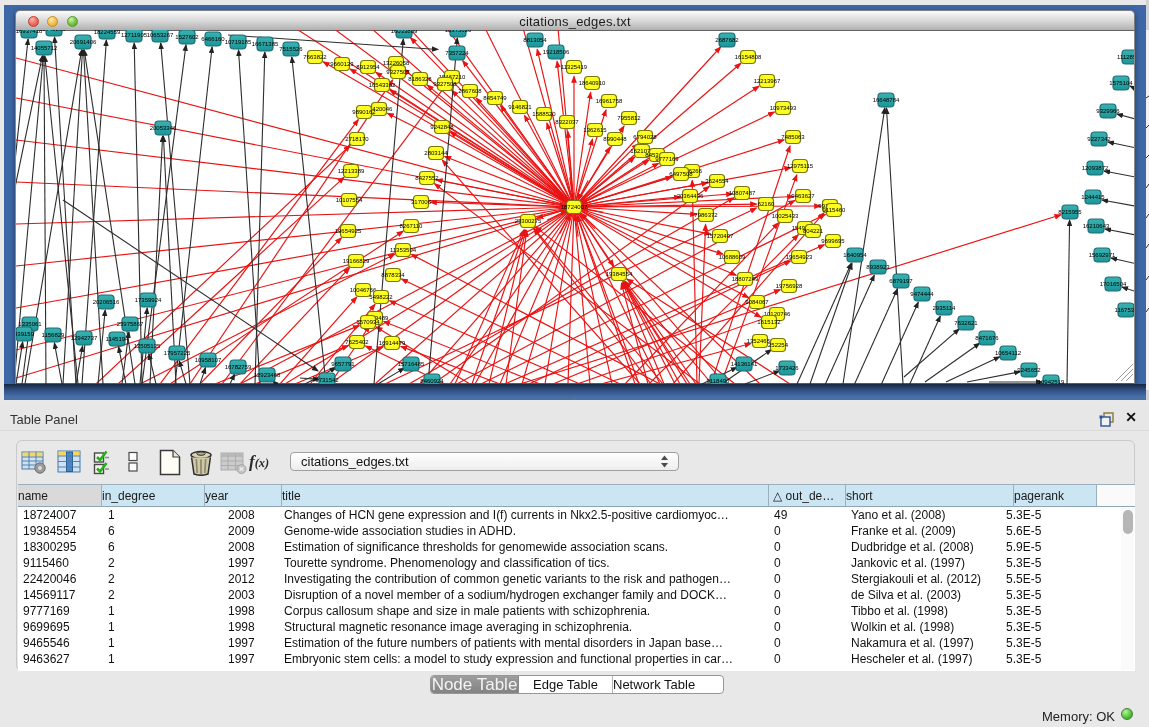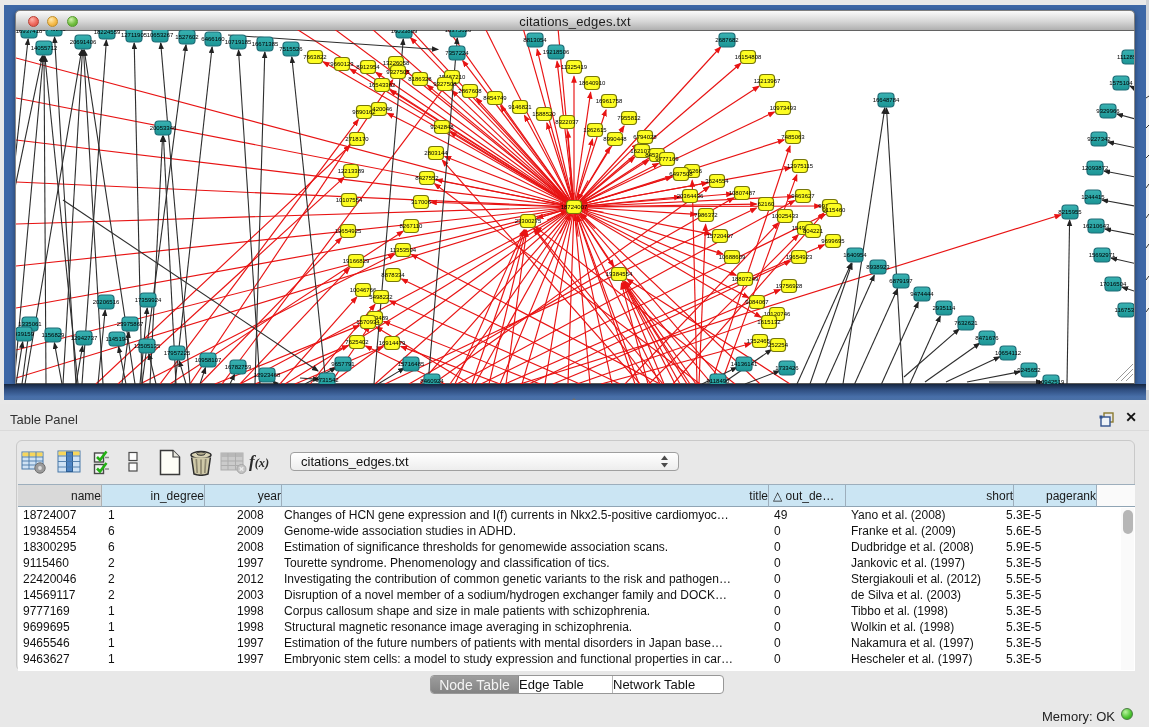--- a/index.html
+++ b/index.html
@@ -11,35 +11,35 @@
 #canvas{position:absolute;left:0;top:21px;width:1120px;height:353px;background:#fff;border-left:1px solid #8a8a8a;border-right:1px solid #8a8a8a;border-bottom:1px solid #5a5a5a}
 #rightstrip{position:absolute;right:0;top:0;width:3px;height:400px;background:#cfd2d6}
 #panel{position:absolute;left:0;top:400px;width:1149px;height:327px;background:#e8e8e8}
 #ptitle{position:absolute;left:0;top:4px;width:100%;height:27px;background:#e7e7e7;border-bottom:1px solid #dadada}
 #ptitle span{position:absolute;left:10px;top:8px;font-size:13px;color:#333}
 #pclose{position:absolute;right:12px;top:5px;font-size:14px;font-weight:bold;color:#111}
 #well{position:absolute;left:16px;top:40px;width:1119px;height:231px;border:1px solid #c9c9c9;border-radius:6px;background:#e8e8e8}
 #toolbar{position:absolute;left:4px;top:8px;height:26px;width:800px}
 #combo{position:absolute;left:273px;top:11px;width:389px;height:19px;border:1px solid #9f9f9f;border-radius:4px;background:linear-gradient(#ffffff,#ededed);font-size:13px;color:#111;line-height:17px;padding-left:10px}
 #tablewrap{position:absolute;left:1px;top:43px;width:1117px;height:187px;background:#fff;overflow:hidden}
-.hd{position:absolute;top:0;height:23px;background:#cbe5f3;border-right:1px solid #9daebc;border-top:1px solid #9daebc;border-bottom:1px solid #8fa4b4;font-size:12px;color:#1a1a1a;text-align:right;line-height:22px}
+.hd{position:absolute;top:0;height:23px;background:#cbe5f3;border-right:1px solid #9daebc;border-top:1px solid #9daebc;border-bottom:1px solid #8fa4b4;font-size:12px;color:#1a1a1a;text-align:left;line-height:22px}
 .rows{position:absolute;left:0;top:23px;width:1103px;font-size:12px;color:#111}
 .rw{position:relative;height:16px;line-height:16px;white-space:nowrap}
 .c0{position:absolute;left:5px;width:78px}
 .c1{position:absolute;left:90px}
-.c2{position:absolute;left:219px}
+.c2{position:absolute;left:210px}
 .c3{position:absolute;left:266px;width:484px;overflow:hidden}
 .c4{position:absolute;left:756px}
 .c5{position:absolute;left:833px;width:168px}
 .c6{position:absolute;left:988px}
 #sbar{position:absolute;right:1px;top:24px;width:13px;height:162px;background:#fafafa}
 #sthumb{position:absolute;left:1.5px;top:2px;width:10px;height:24px;border-radius:5px;background:#b6b6b6}
 #tabs{position:absolute;left:430px;top:275px;width:294px;height:19px;border:1px solid #979797;border-radius:4px;background:#fff;overflow:hidden}
-#seg1{position:absolute;left:0;top:0;width:88px;height:100%;background:linear-gradient(#9d9d9d,#838383);color:#f4f4f4;text-align:center;font-size:14px;line-height:18px;border-right:1px solid #8a8a8a}
-#seg2{position:absolute;left:88px;top:0;width:94px;height:100%;color:#111;text-align:left;font-size:13px;line-height:18px;border-right:1px solid #b5b5b5}
+#seg1{position:absolute;left:0;top:0;width:88px;height:100%;background:linear-gradient(#9d9d9d,#838383);color:#f4f4f4;text-align:center;font-size:17px;line-height:18px;border-right:1px solid #8a8a8a}
+#seg2{position:absolute;left:88px;top:0;width:94px;height:100%;color:#111;text-align:center;font-size:13px;line-height:18px;border-right:1px solid #b5b5b5}
 #seg3{position:absolute;left:182px;top:0;width:112px;height:100%;color:#111;text-align:left;font-size:13px;line-height:18px}
 #status{position:absolute;left:0;top:305px;width:1149px;height:22px}
 #mem{position:absolute;right:34px;top:4px;font-size:13px;color:#222}
 #gdot{position:absolute;right:16px;top:3px;width:12px;height:12px;border-radius:50%;background:radial-gradient(circle at 35% 30%,#b9f49f,#49c12e 60%,#2f9c1d);border:1px solid #4a7d43}
 .ticon{position:absolute;top:0}
 </style></head>
 <body>
 <div id="frame">
   <div id="win">
     <div id="tbar">

